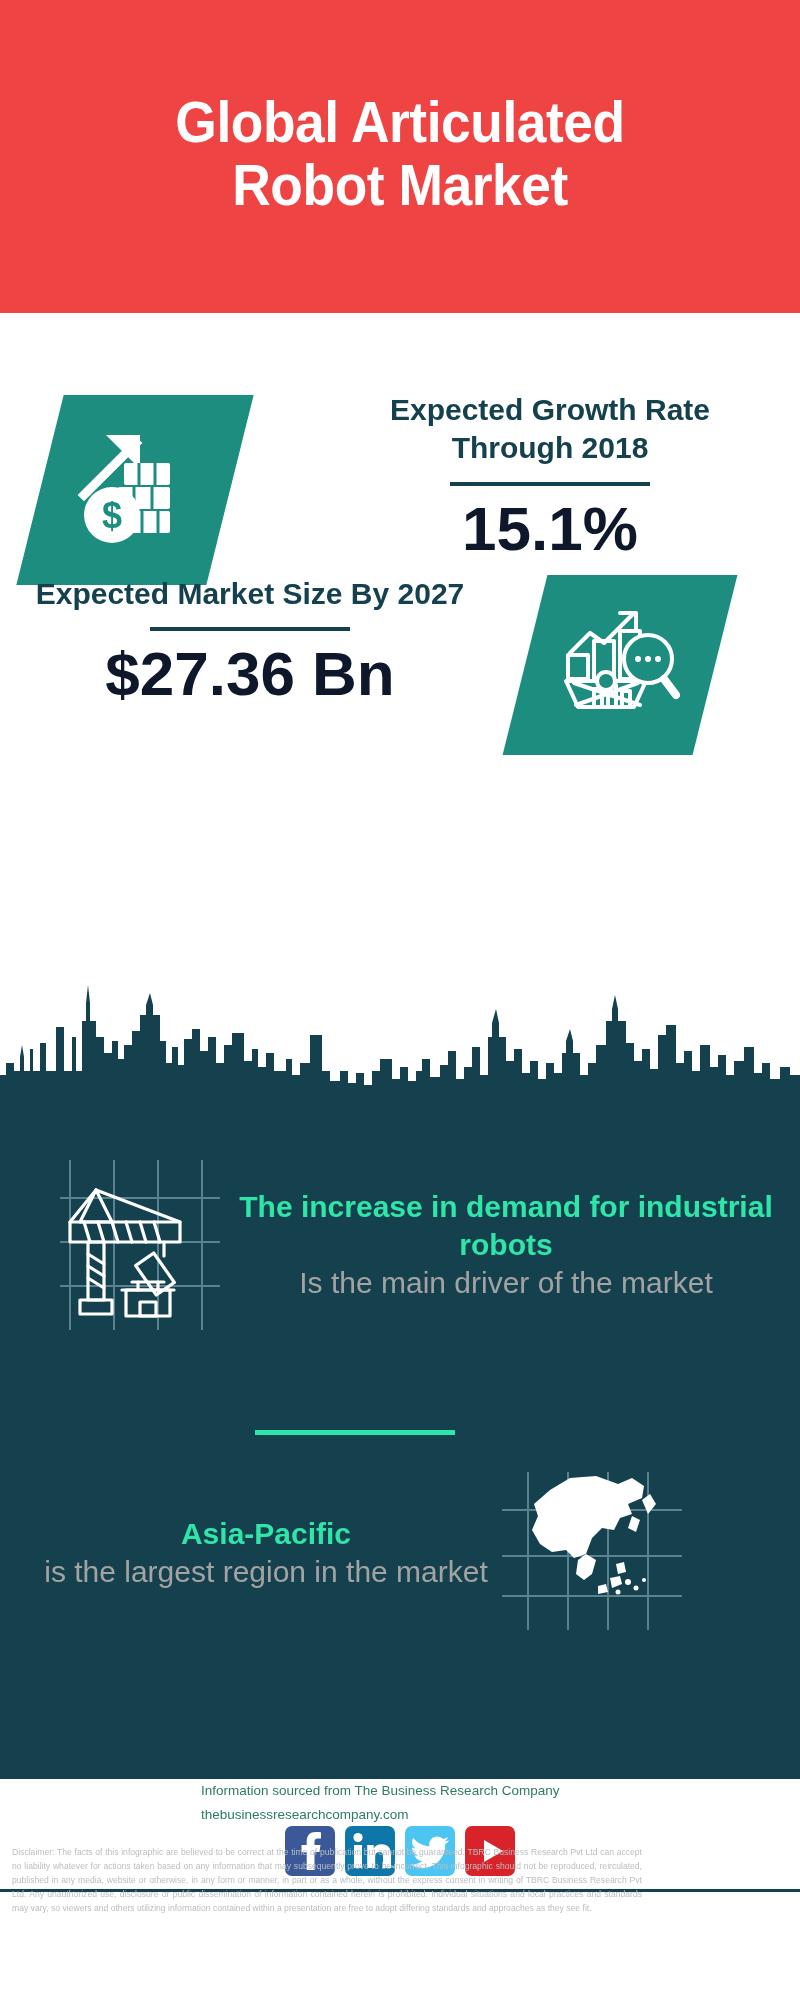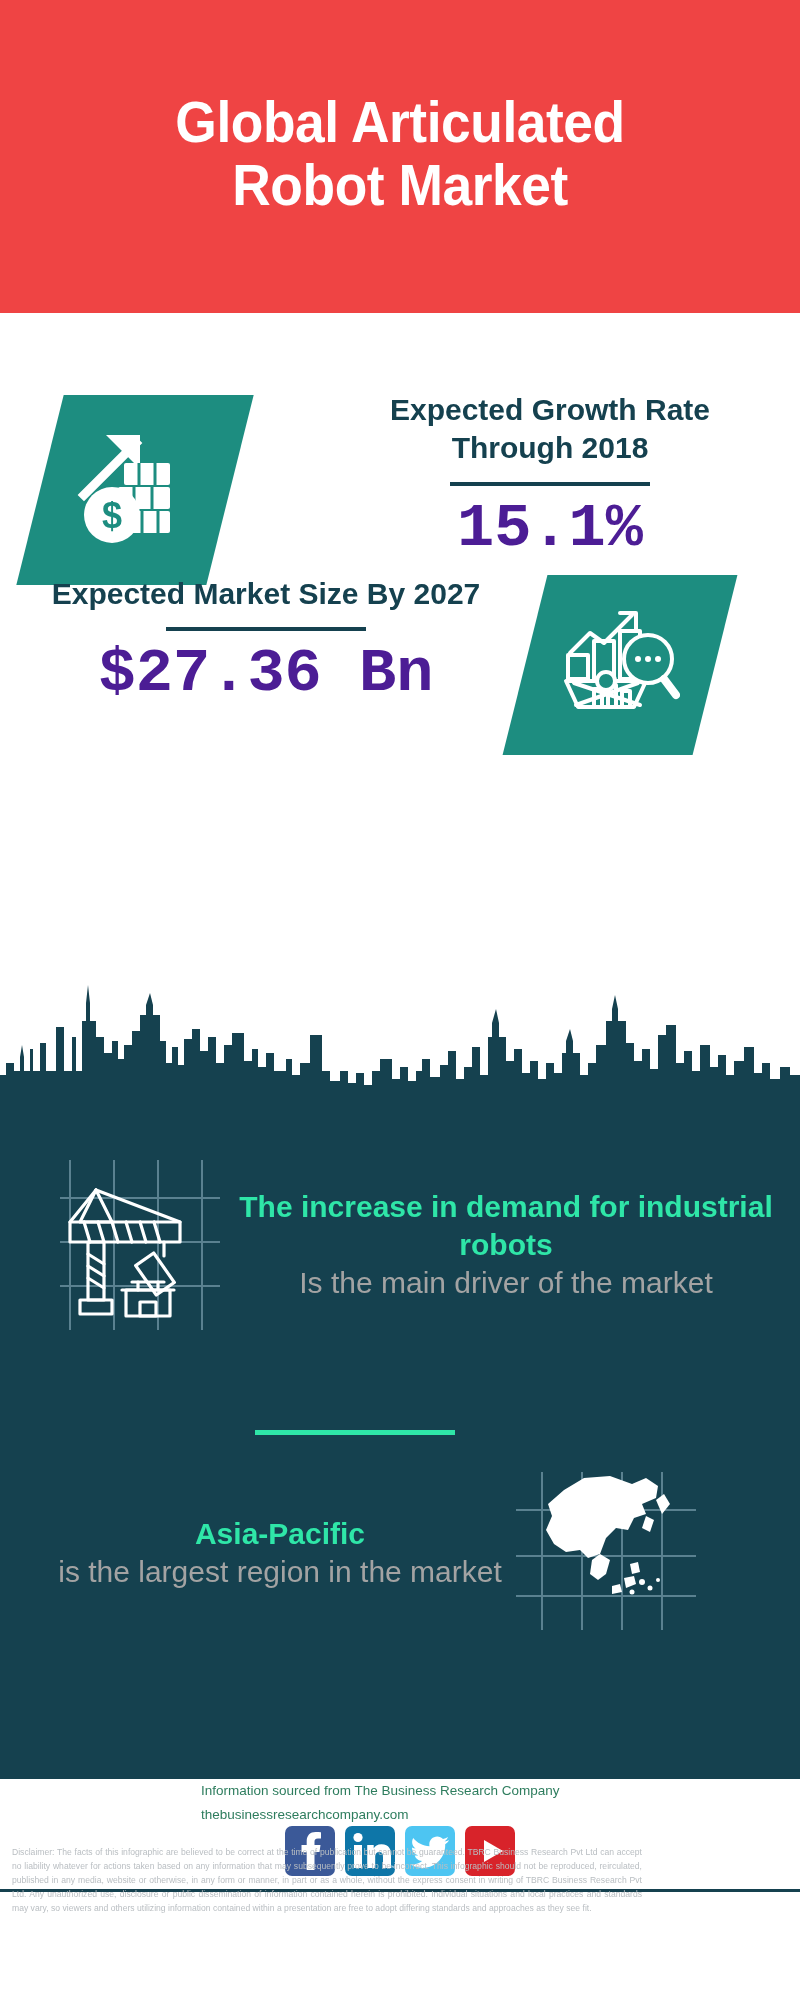--- a/index.html
+++ b/index.html
@@ -40,27 +40,27 @@
   .para-1{left:40px;top:82px;width:190px;height:190px;
     transform:skewX(-14deg);}
   .para-1 .glyph{transform:skewX(14deg);}
   .stat1-text{position:absolute;left:330px;top:78px;width:440px;text-align:center;}
   .stat-label{
     color:#15414f;font-weight:bold;font-size:30px;line-height:1.28;
     font-family:"Liberation Sans Narrow","Liberation Sans",sans-serif;
   }
   .rule-dark{width:200px;height:4px;background:#15414f;margin:14px auto 10px auto;}
   .stat-value{
-    color:#4c1d95;font-weight:bold;font-size:62px;line-height:1.05;
-    font-family:Liberation Mono, monospace;
+    color:#0f172a;font-weight:bold;font-size:62px;line-height:1.05;
+    font-family:Liberation Sans, sans-serif;
   }
 
   
   .stat2{position:absolute;left:0;top:575px;width:800px;height:215px;}
-  .stat2-text{position:absolute;left:30px;top:0px;width:440px;text-align:center;margin-left:16px;}
+  .stat2-text{position:absolute;left:30px;top:0px;width:440px;text-align:center;}
   .para-2{left:525px;top:0px;width:190px;height:180px;transform:skewX(-14deg);}
   .para-2 .glyph{transform:skewX(14deg);}
 
   
   .skyline-wrap{position:absolute;left:0;top:975px;width:800px;height:130px;}
   .skyline-wrap svg{display:block;width:800px;height:130px;}
 
   
   .darkpanel{
     position:absolute;left:0;top:1100px;width:800px;height:676px;
@@ -75,21 +75,21 @@
     color:#2fe6a8;font-weight:bold;font-size:30px;line-height:1.26;
     font-family:"Liberation Sans Narrow","Liberation Sans",sans-serif;
   }
   .plain{
     color:#a3a3a3;font-size:30px;line-height:1.26;font-weight:normal;
     font-family:"Liberation Sans Narrow","Liberation Sans",sans-serif;
   }
   .rule-green{
     position:absolute;left:255px;top:1430px;width:200px;height:5px;background:#2fe6a8;
   }
-  .row-region{left:0px;top:370px;width:732px;padding-left:14px;}
+  .row-region{left:0px;top:370px;width:732px;}
   .row-region .row-text{padding-left:40px;padding-right:0;}
   .map-box{width:200px;height:165px;flex:none;margin-right:40px;position:relative;}
   .map-box svg{display:block;width:100%;height:100%;}
 
   
   .footer{
     position:absolute;left:0;top:1776px;width:800px;height:110px;background:#ffffff;
     border-top:3px solid #15414f;border-bottom:3px solid #15414f;
   }
   .footer-inner{position:absolute;left:0;top:0;width:800px;height:104px;display:flex;align-items:center;flex-direction:column;}

